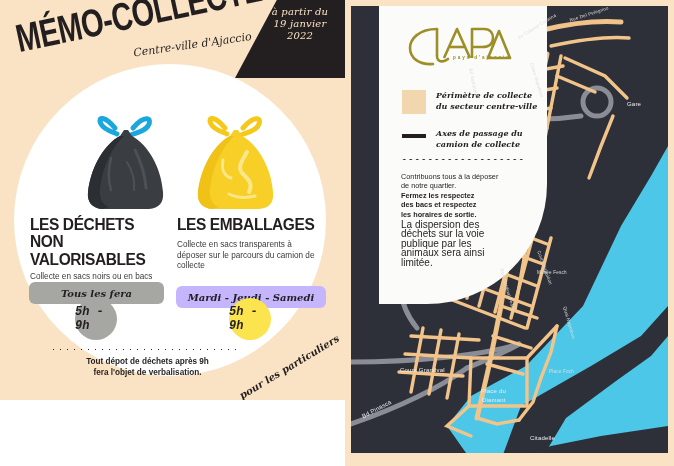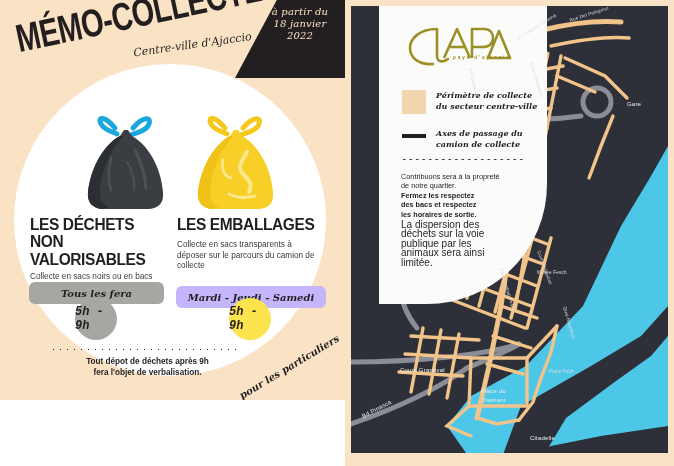--- a/index.html
+++ b/index.html
@@ -112,21 +112,21 @@
 <div id="page">
 
   <div id="left-panel">
 
     <div id="white-disc"></div>
     <div id="poster-edge"></div>
 
     <div id="corner-dark"></div>
     <div id="corner-text">
       <div>à partir du</div>
-      <div>18 janvier</div>
+      <div>19 janvier</div>
       <div>2022</div>
     </div>
 
     <div id="title-wrap">
       <div id="memo-title">MÉMO-COLLECTE</div>
       <div id="memo-sub">Centre-ville d'Ajaccio</div>
     </div>
 
     <div class="bag bag-black">
       <svg width="105" height="105" viewBox="0 0 105 105">
@@ -295,21 +295,21 @@
 
         <div id="swatch"></div>
         <div id="legend-t1">Périmètre de collecte du secteur centre-ville</div>
 
         <div id="legend-line"></div>
         <div id="legend-t2">Axes de passage du camion de collecte</div>
 
         <div id="legend-dots"></div>
 
         <div id="legend-p1">
-          <span>Contribuons sera à la propreté</span><br>
+          <span>Contribuons tous à la déposer</span><br>
           <span>de notre quartier.</span><br>
           <b>Fermez les respectez</b><br>
           <b>des bacs et respectez</b><br>
           <b>les horaires de sortie.</b>
         </div>
 
         <div id="legend-p2">
           <span>La dispersion des</span><br>
           <span>déchets sur la voie</span><br>
           <span>publique par les</span><br>

